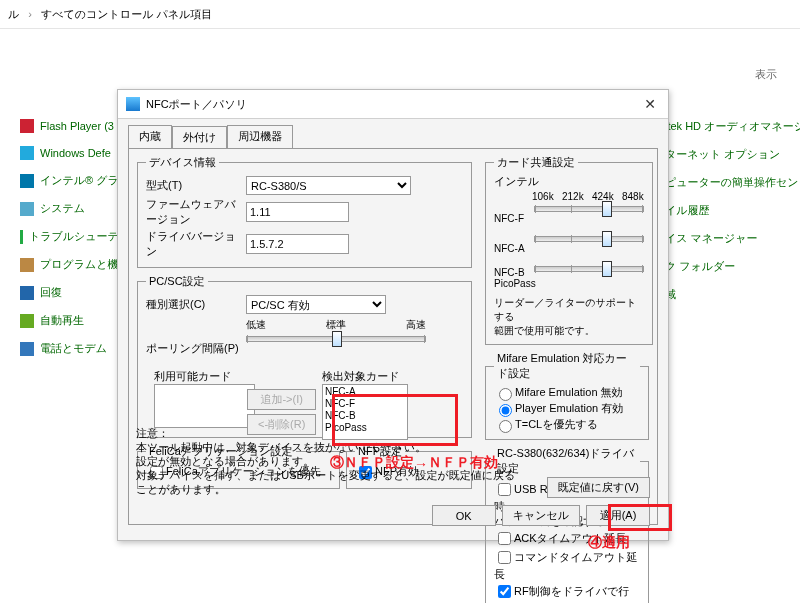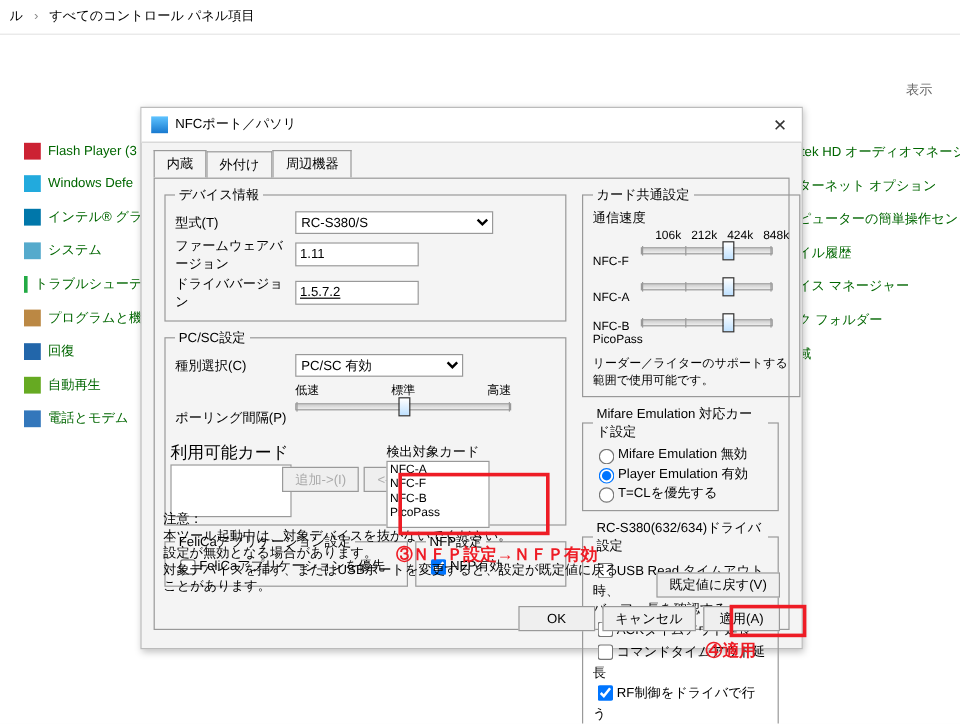--- a/index.html
+++ b/index.html
@@ -134,21 +134,21 @@
           <div class="row">
               <span class="lab">型式(T)</span>
             <select style="width:165px"><option>RC-S380/S</option></select>
             </div>
           <div class="row">
               <span class="lab">ファームウェアバージョン</span>
             <input class="txt" style="width: 95px;" readonly="" value="1.11">
             </div>
           <div class="row">
               <span class="lab">ドライババージョン</span>
-            <input class="txt" style="width: 95px; text-decoration: underline;" readonly="" value="1.5.7.2">
+            <input class="txt" style="width: 95px;" readonly="" value="1.5.7.2">
             </div>
         </fieldset>
 
         <fieldset style="height:152px;position:relative">
           <legend>PC/SC設定</legend>
           <div class="row">
               <span class="lab">種別選択(C)</span>
             <select style="width:140px"><option>PC/SC 有効</option></select>
             </div>
           <div class="row" style="margin-top:4px">
@@ -163,25 +163,25 @@
               <span class="lab" style="white-space:normal">ポーリング間隔(P)</span>
             <div class="slider" style="width:180px">
               <div class="track">
                   <span class="tick" style="left:0"></span>
                   <span class="tick" style="left:50%"></span>
                   <span class="tick" style="right:0"></span>
                   <span class="thumb" style="left:48%"></span>
                 </div>
             </div>
             </div>
-          <div style="position:absolute;left:4px;top:80px;font-size:14px">
+          <div style="position:absolute;left:16px;top:80px;font-size:11px">
             <div>利用可能カード</div>
             <div class="listbox" style="height:40px;width:95px"></div>
           </div>
-          <div style="position:absolute;left:97px;top:100px;display:flex;flex-direction:row;gap:4px">
+          <div style="position:absolute;left:109px;top:100px;display:flex;flex-direction:column;gap:4px">
             <button class="btn" disabled="">追加-&gt;(I)</button>
             <button class="btn" disabled="">&lt;-削除(R)</button>
           </div>
           <div style="position:absolute;left:184px;top:80px">
             <div>検出対象カード</div>
             <div class="listbox">
               <div>NFC-A</div>
                 <div>NFC-F</div>
                 <div>NFC-B</div>
                 <div>PicoPass</div>
@@ -197,22 +197,22 @@
           <fieldset style="width:108px">
             <legend>NFP設定</legend>
             <label><input type="checkbox" class="chk" checked="" style=""><span>NFP有効</span></label>
           </fieldset>
         </div>
       </div>
 
       <div class="rcol">
         <fieldset>
           <legend>カード共通設定</legend>
-          <div>通信速度</div>
-          <div style="display:flex;gap:2px;margin:2px 0 2px 52px;font-size:10px">
+          <div>インテル</div>
+          <div style="display:flex;gap:2px;margin:2px 0 2px 38px;font-size:10px">
             <span style="width:28px">106k</span>
               <span style="width:28px">212k</span>
               <span style="width:28px">424k</span>
               <span>848k</span>
           </div>
           <div id="cardrows">
               <div class="row">
                 <span style="width:40px;font-size:10px;white-space:pre-line">NFC-F</span>
                 <div class="slider" style="width:110px">
                   <div class="track">

